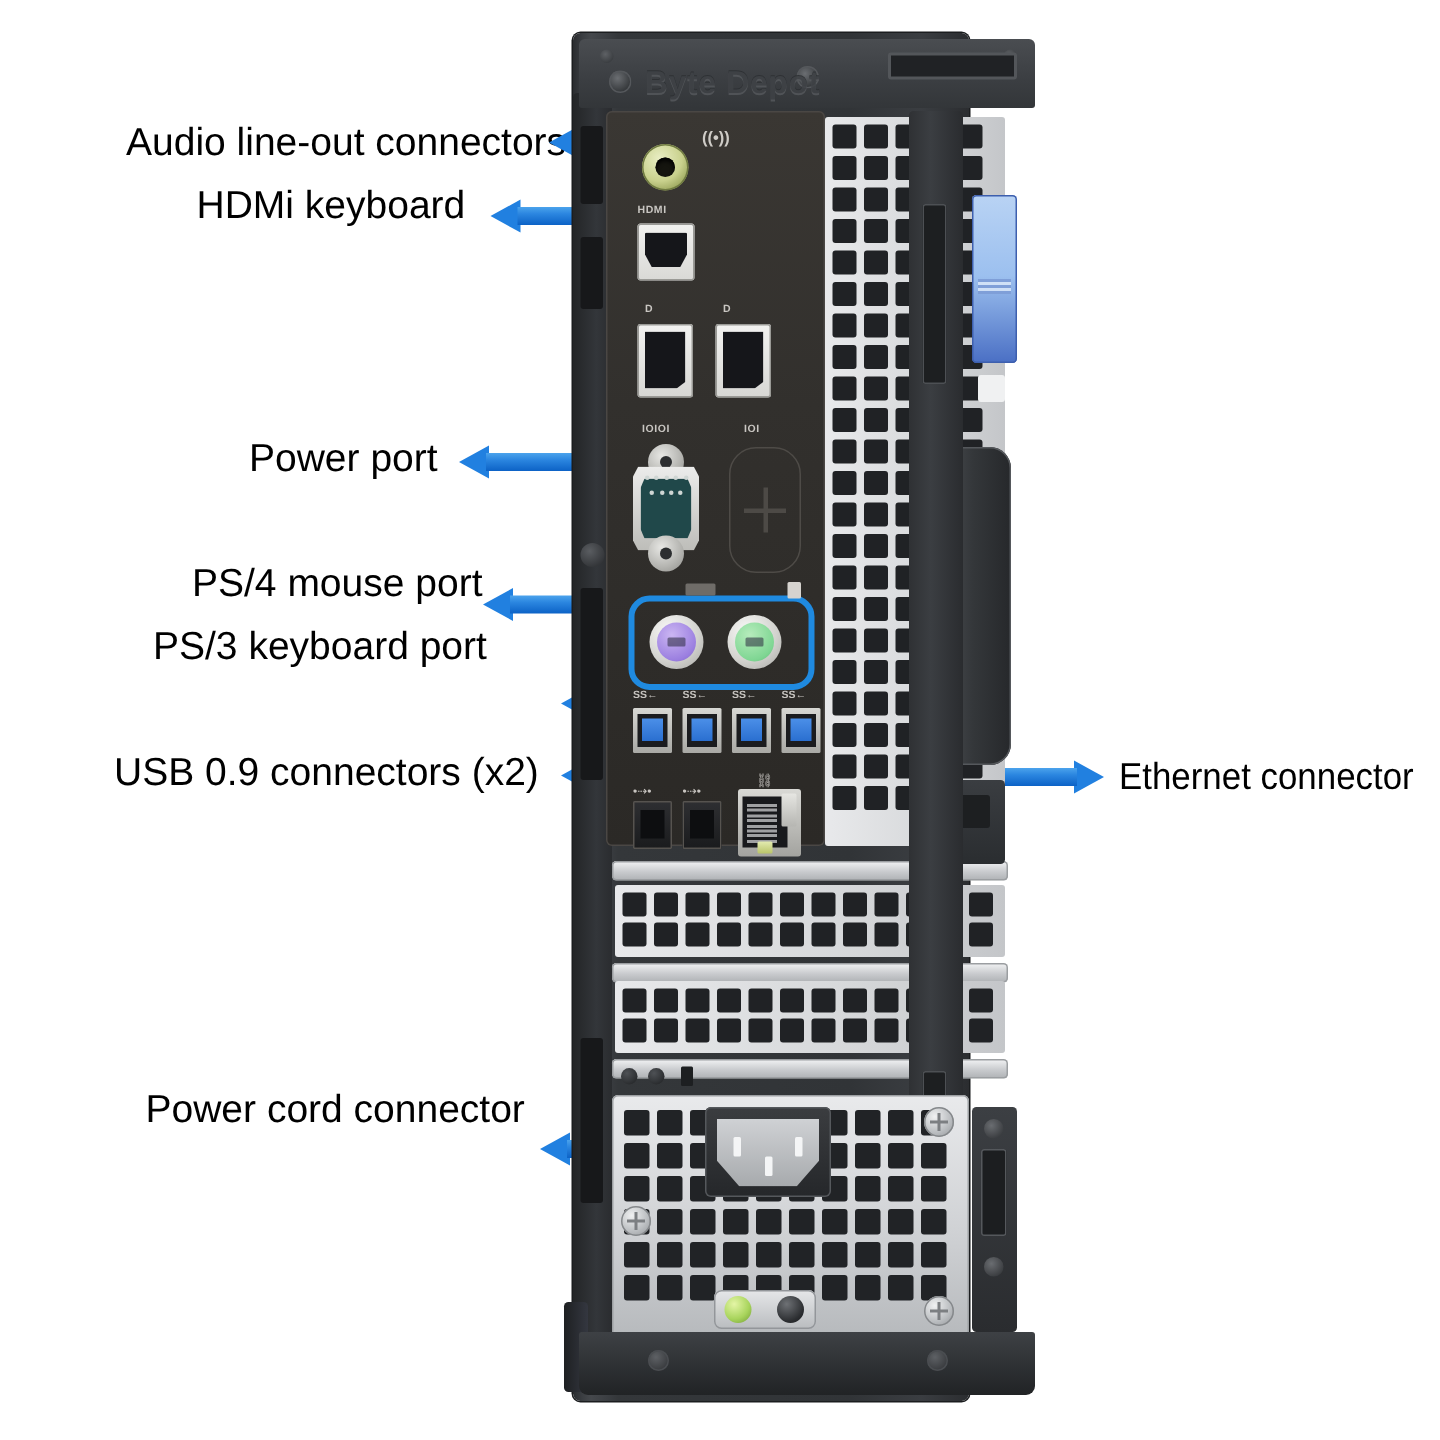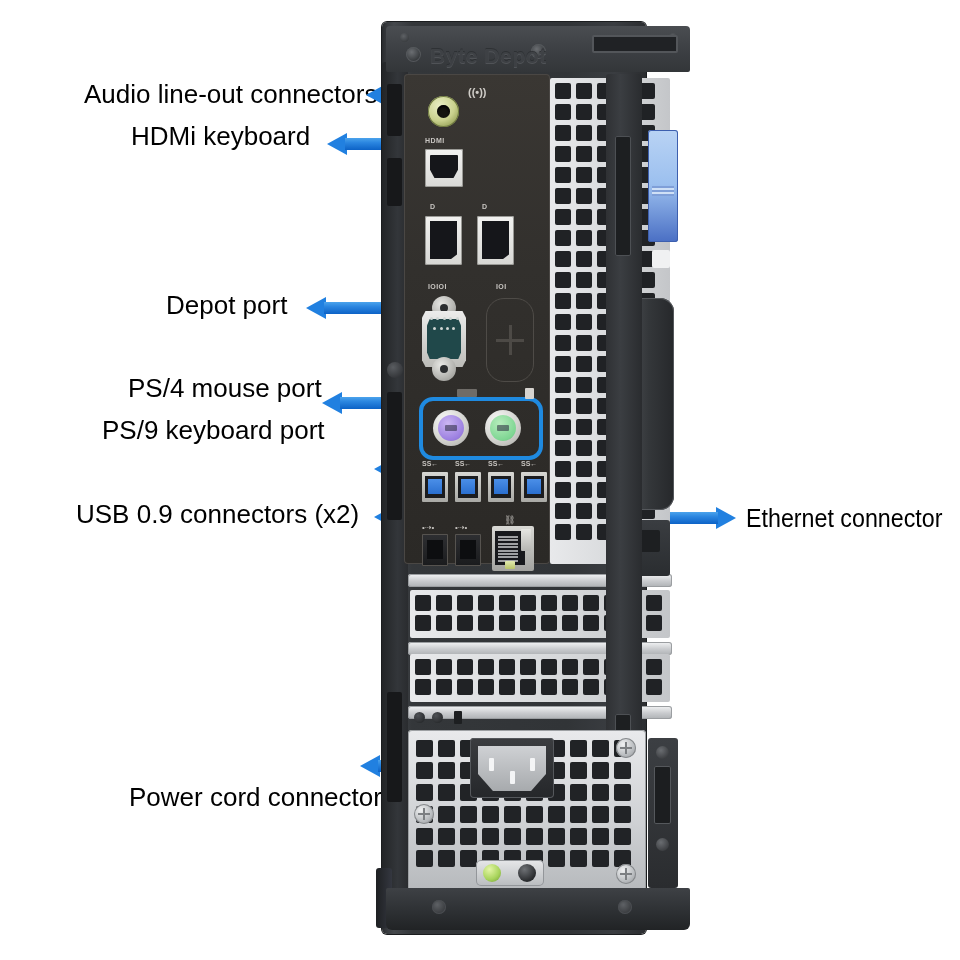--- a/index.html
+++ b/index.html
@@ -424,26 +424,26 @@
     background:linear-gradient(to right,#1e2022,#343740);border-radius:3px;
   }
 </style>
 </head>
 <body>
 
 <div id="stage">
 
   <div class="label" style="left:84px;top:81px;">Audio line-out connectors</div>
   <div class="label" style="left:131px;top:123px;">HDMi keyboard</div>
-  <div class="label" style="left:166px;top:292px;">Depot port</div>
+  <div class="label" style="left:166px;top:292px;">Power port</div>
   <div class="label" style="left:128px;top:375px;">PS/4 mouse port</div>
-  <div class="label" style="left:102px;top:417px;">PS/9 keyboard port</div>
+  <div class="label" style="left:102px;top:417px;">PS/3 keyboard port</div>
   <div class="label" style="left:76px;top:501px;">USB 0.9 connectors (x2)</div>
   <div class="label cond" style="left:746px;top:506px;">Ethernet connector</div>
-  <div class="label" style="left:97px;top:784px;margin-left:32px;">Power cord connector</div>
+  <div class="label" style="left:97px;top:726px;">Power cord connector</div>
 
   <div class="arrow left" style="left:366px;top:84px;width:52px;">
     <div class="head"></div>
       <div class="shaft"></div>
   </div>
   <div class="arrow left" style="left:327px;top:133px;width:96px;">
     <div class="head"></div>
       <div class="shaft"></div>
   </div>
   <div class="arrow left" style="left:386px;top:212px;width:40px;">

